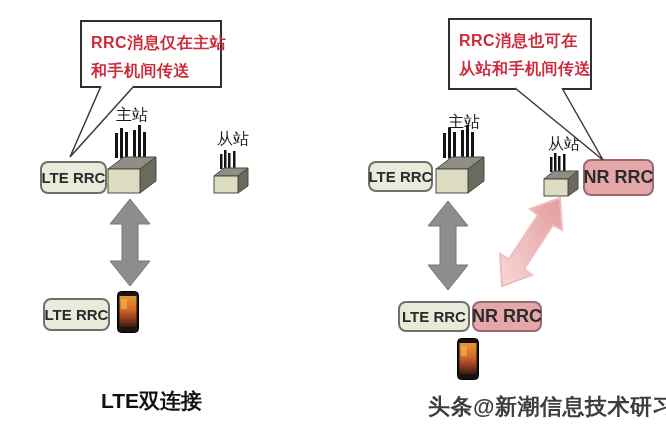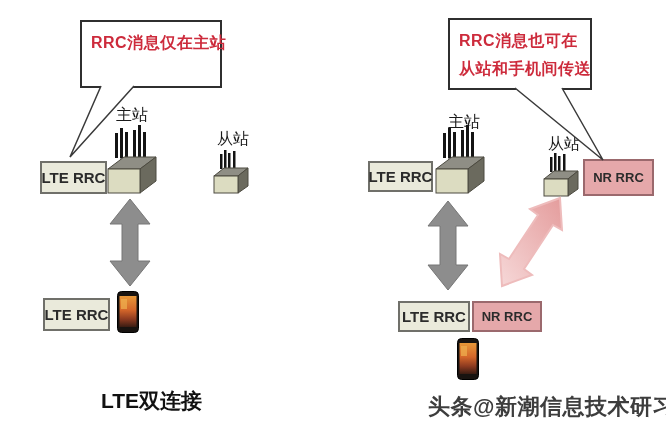--- a/index.html
+++ b/index.html
@@ -11,26 +11,26 @@
   .panel{position:absolute;inset:0;pointer-events:none;}
   .bubble{
     background:#ffffff;border:2px solid var(--bubble-border);
     box-sizing:border-box;padding:7px 8px 0 9px;
   }
   .bubble .line{
     display:block;color:var(--bubble-text);font-weight:bold;
     font-size:16px;line-height:28px;white-space:nowrap;letter-spacing:.5px;
   }
   .rrc-box{
-    box-sizing:border-box;border-radius:0;text-align:center;
+    box-sizing:border-box;border-radius:8px;text-align:center;
     font-weight:bold;color:#2b2b2b;white-space:nowrap;
     display:flex;align-items:center;justify-content:center;
   }
   .rrc-lte{background:var(--lte-fill);border:2px solid var(--lte-border);font-size:15px;}
-  .rrc-nr{background:var(--nr-fill);border:2px solid var(--nr-border);font-size:13px;}
+  .rrc-nr{background:var(--nr-fill);border:2px solid var(--nr-border);font-size:18px;}
   .station-label{
     color:var(--label);font-size:16px;font-weight:500;white-space:nowrap;
   }
   .caption{
     color:var(--caption);font-weight:bold;font-size:21px;white-space:nowrap;
     text-align:right;
   }
   .watermark{
     color:var(--watermark);font-weight:600;font-size:22px;white-space:nowrap;
     letter-spacing:.5px;opacity:.92;
@@ -40,20 +40,21 @@
 </style>
 </head>
 <body>
 
 <div id="canvas">
 
   <div class="panel">
 
     <div class="bubble abs" style="left:80px;top:20px;width:142px;height:68px;">
       <span class="line">RRC消息仅在主站</span>
+      <span class="line">和手机间传送</span>
     </div>
 
     <div class="station-label abs" style="left:116px;top:105px;">主站</div>
 
     <svg class="abs" style="left:106px;top:123px;" width="52" height="72" viewBox="0 0 52 72">
       <g>
         <line x1="15" y1="34" x2="15" y2="49" stroke="#1c1c1c" stroke-width="1"></line>
         <line x1="33" y1="34" x2="33" y2="49" stroke="#1c1c1c" stroke-width="1"></line>
         <rect x="9" y="10" width="3" height="25" fill="#141414"></rect>
         <rect x="14" y="5" width="3" height="30" fill="#141414"></rect>

